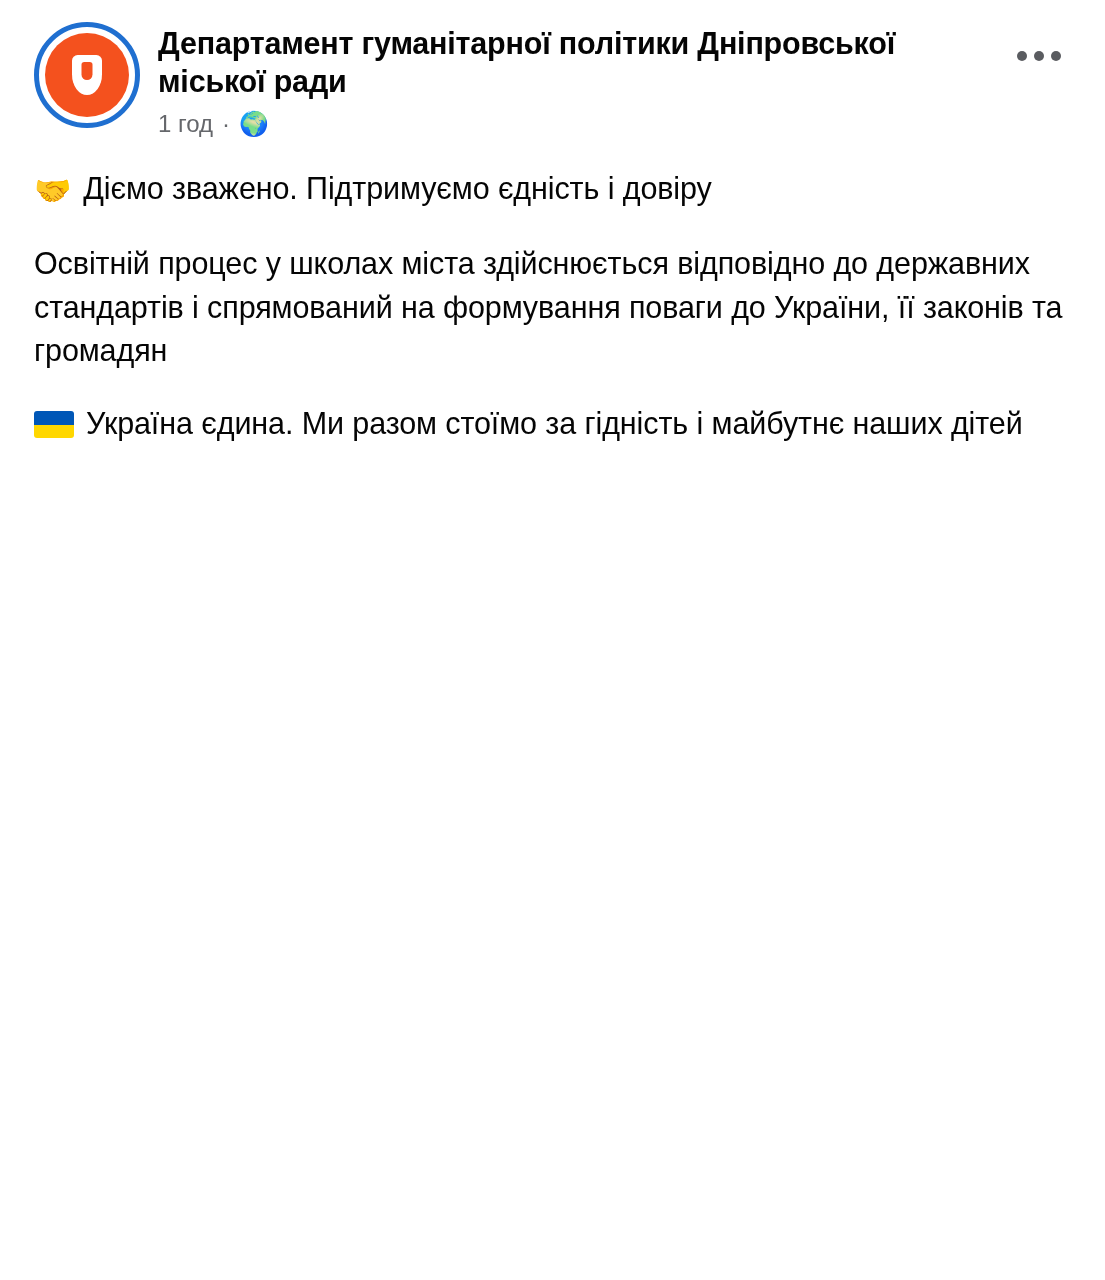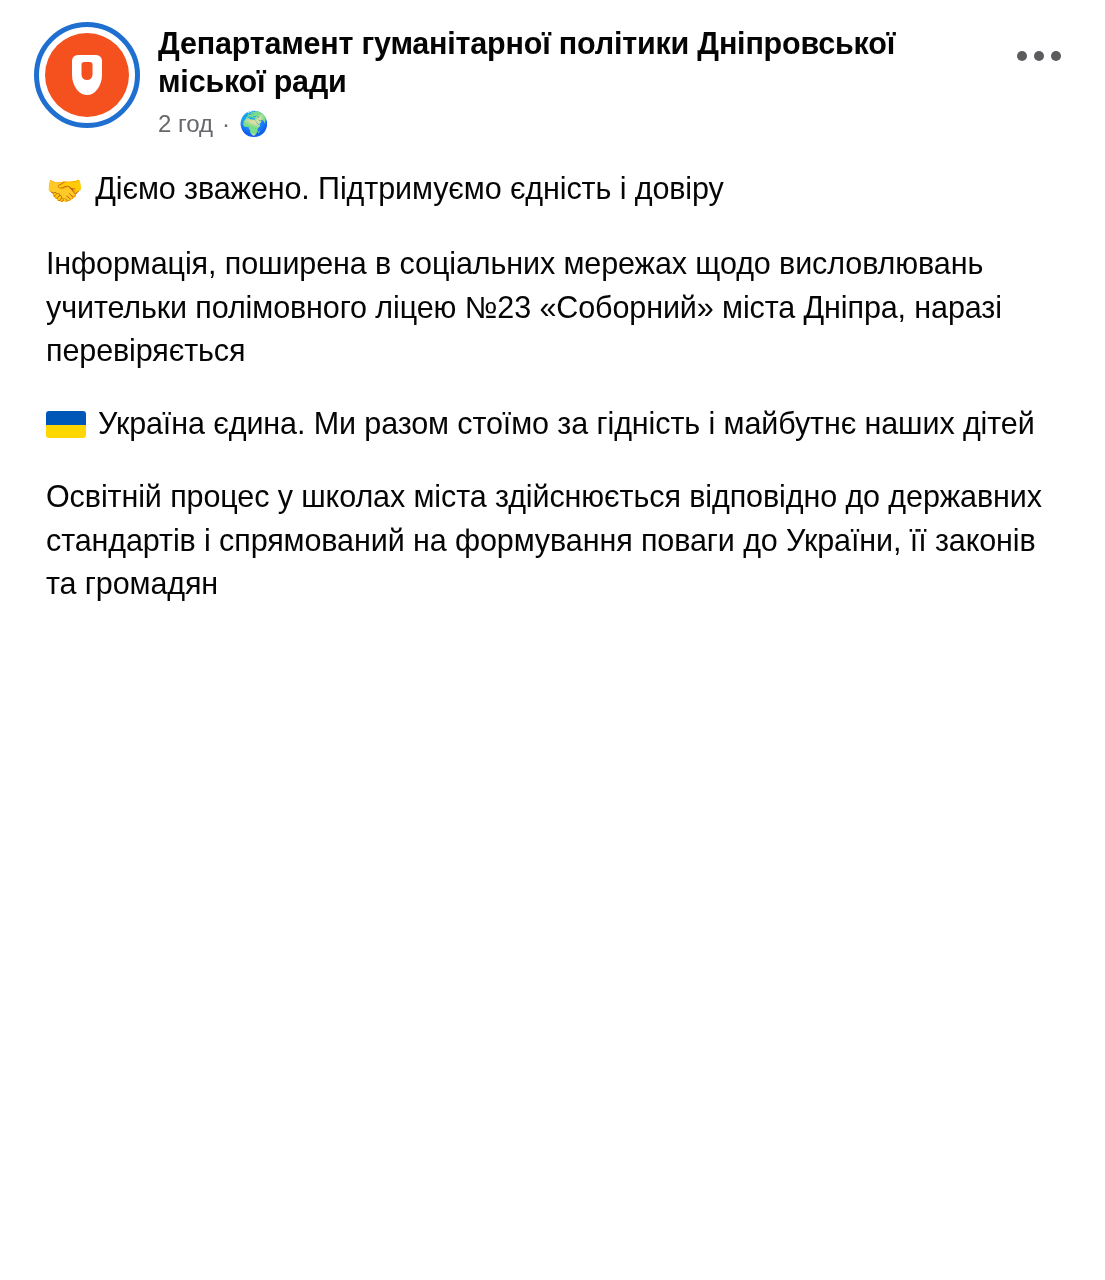--- a/index.html
+++ b/index.html
@@ -130,21 +130,21 @@
 
   
   .post-body {
     margin-top: 28px;
     font-size: 30.5px;
     line-height: 1.42;
     color: #050505;
     letter-spacing: -0.1px;
   }
   .para {
-    margin: 0 0 30px 12px;
+    margin: 0 0 30px 0;
     word-wrap: break-word;
   }
   .para:last-child { margin-bottom: 0; }
 
   .flag-ua {
     display: inline-block;
     width: 40px;
     height: 27px;
     vertical-align: -4px;
     margin-right: 12px;
@@ -176,43 +176,42 @@
 
     <div class="avatar">
       <div class="avatar-inner">
         <div class="avatar-shield"></div>
       </div>
     </div>
 
     <div class="header-text">
       <div class="page-name">Департамент гуманітарної політики Дніпровської міської ради</div>
       <div class="meta-row">
-        <span>2 год</span>
+        <span>1 год</span>
         <span class="meta-dot">·</span>
         <span class="globe-icon">🌍</span>
       </div>
     </div>
 
     <div class="menu-dots">
       <span></span>
       <span></span>
       <span></span>
     </div>
   </div>
 
   <div class="post-body">
 
     <p class="para">
       <span class="handshake">🤝</span><span>Діємо зважено. Підтримуємо єдність і довіру</span>
     </p>
 
-    <p class="para">Інформація, поширена в соціальних мережах щодо висловлювань учительки полімовного ліцею №23 «Соборний» міста Дніпра, наразі перевіряється</p>
-
-
+
+
+
+    <p class="para">Освітній процес у школах міста здійснюється відповідно до державних стандартів і спрямований на формування поваги до України, її законів та громадян</p>
 
     <p class="para">
       <span class="flag-ua"></span><span>Україна єдина. Ми разом стоїмо за гідність і майбутнє наших дітей</span>
     </p>
 
-    <p class="para">Освітній процес у школах міста здійснюється відповідно до державних стандартів і спрямований на формування поваги до України, її законів та громадян</p>
-
   </div>
 </div>
 
 </body></html>

